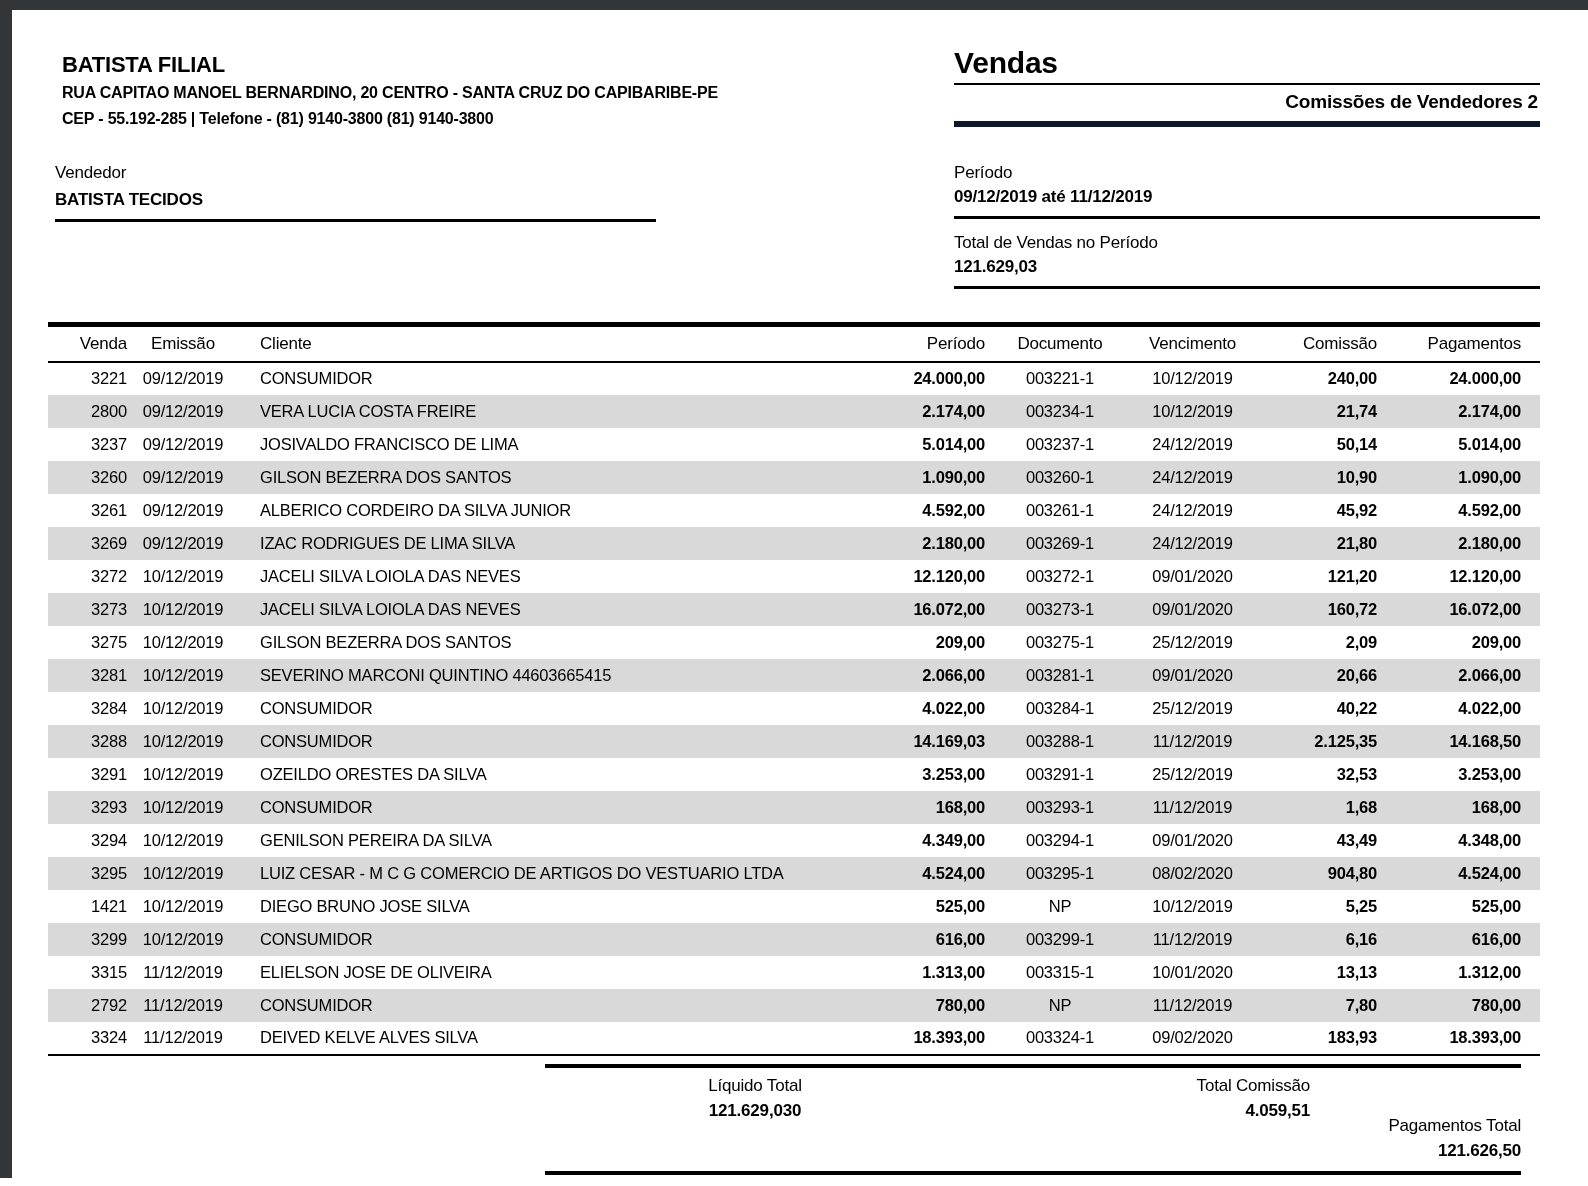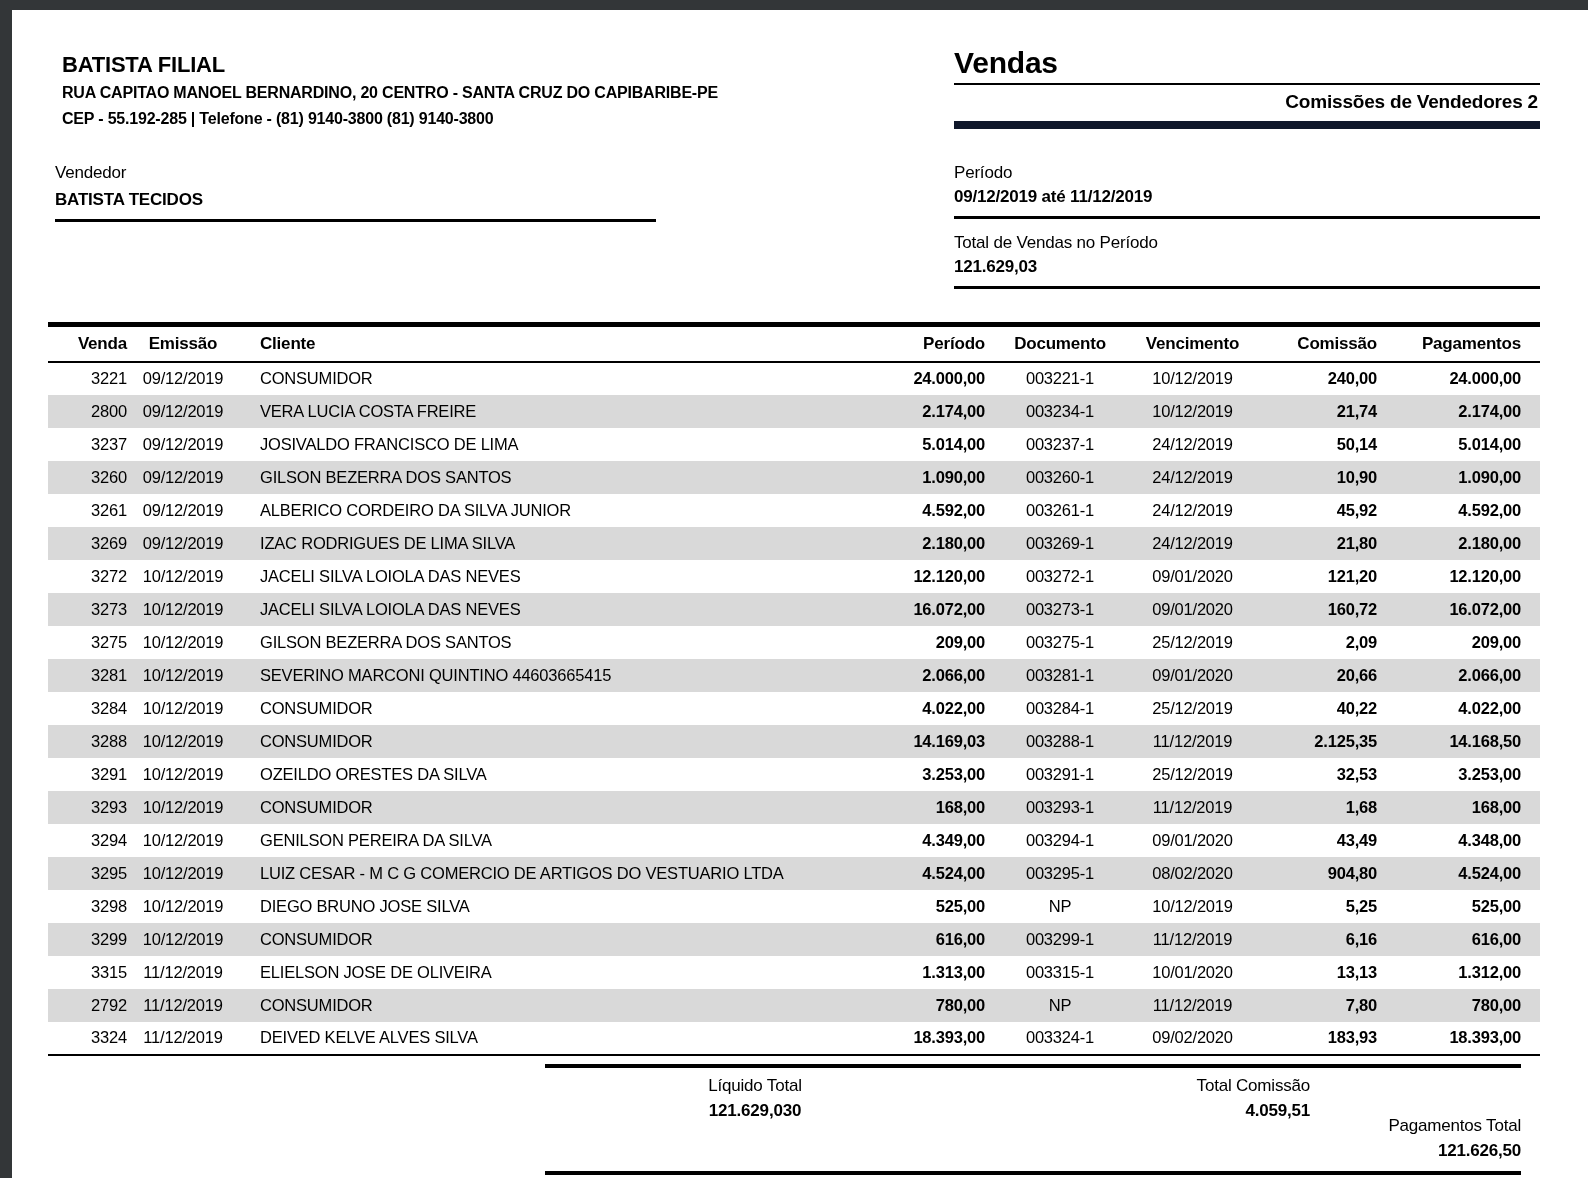--- a/index.html
+++ b/index.html
@@ -15,35 +15,35 @@
   .frame-left { position:absolute; top:0; left:0; width:12px; height:1178px; background:var(--frame,#333638); }
   .content { position:absolute; left:12px; top:16px; width:1576px; padding:28px 48px 0 36px; }
 
   
   .header-row { display:flex; justify-content:space-between; align-items:flex-start; }
   .company { padding-left:14px; padding-top:8px; max-width:850px; }
   .company-name { font-size:22px; font-weight:bold; }
   .company-line { font-size:16px; font-weight:bold; margin-top:4px; line-height:1.35; }
   .report-head { width:586px; padding-top:2px; }
   .report-title { font-size:30px; font-weight:bold; padding-bottom:3px; border-bottom:2px solid #000; }
-  .report-subtitle { font-size:19px; font-weight:bold; text-align:right; padding:6px 2px 8px 0; border-bottom:8px solid #0f172a; }
+  .report-subtitle { font-size:19px; font-weight:bold; text-align:right; padding:6px 2px 8px 0; border-bottom:6px solid #0f172a; }
 
   
   .info-row { display:flex; justify-content:space-between; margin-top:34px; }
   .vendedor-block { width:608px; padding-left:7px; }
   .periodo-block { width:586px; }
   .label { font-size:17px; font-weight:normal; }
   .u-value { font-size:17px; font-weight:bold; border-bottom:3px solid #000; }
   .vendedor-block .u-value { padding:7px 20px 9px 0; }
   .periodo-block .u-value { padding:4px 2px 9px 0; }
   .total-label { margin-top:14px; }
 
   
   table { width:100%; border-collapse:collapse; margin-top:33px; border-top:5px solid #000; table-layout:fixed; }
-  thead th { font-size:17px; font-weight:bold; height:37px; vertical-align:middle; border-bottom:2px solid #000; }
+  thead th { font-size:17px; font-weight:normal; height:37px; vertical-align:middle; border-bottom:2px solid #000; }
   tbody { border-bottom:2px solid #000; }
   tbody td { font-size:16.5px; height:33px; vertical-align:middle; white-space:nowrap; overflow:hidden; }
   tbody tr:nth-child(even) { background:var(--stripe,#d9d9d9); }
   th:nth-child(1), td:nth-child(1) { text-align:right; padding-right:1px; }
   th:nth-child(2), td:nth-child(2) { text-align:center; }
   th:nth-child(3), td:nth-child(3) { text-align:left; padding-left:22px; }
   th:nth-child(4), td:nth-child(4) { text-align:right; padding-right:15px; }
   td:nth-child(4) { font-weight:bold; }
   th:nth-child(5), td:nth-child(5) { text-align:center; }
   th:nth-child(6), td:nth-child(6) { text-align:center; }
@@ -271,21 +271,21 @@
           <td>3295</td>
           <td>10/12/2019</td>
           <td>LUIZ CESAR - M C G COMERCIO DE ARTIGOS DO VESTUARIO LTDA</td>
           <td>4.524,00</td>
           <td>003295-1</td>
           <td>08/02/2020</td>
           <td>904,80</td>
           <td>4.524,00</td>
         </tr>
         <tr>
-          <td>3298</td>
+          <td>1421</td>
           <td>10/12/2019</td>
           <td>DIEGO BRUNO JOSE SILVA</td>
           <td>525,00</td>
           <td>NP</td>
           <td>10/12/2019</td>
           <td>5,25</td>
           <td>525,00</td>
         </tr>
         <tr>
           <td>3299</td>

